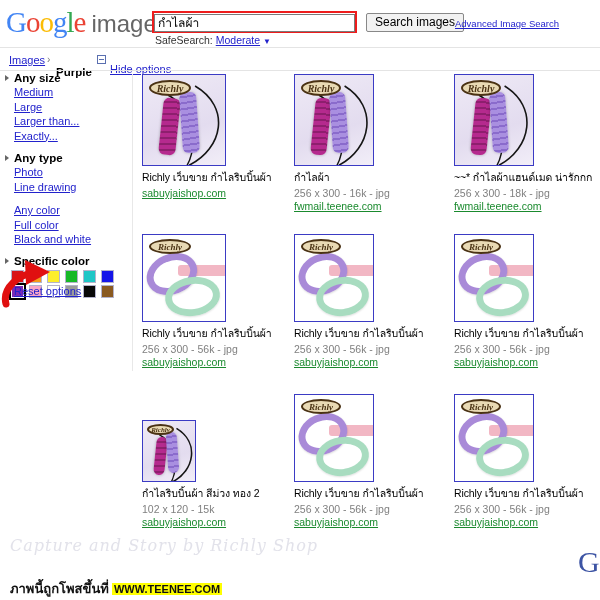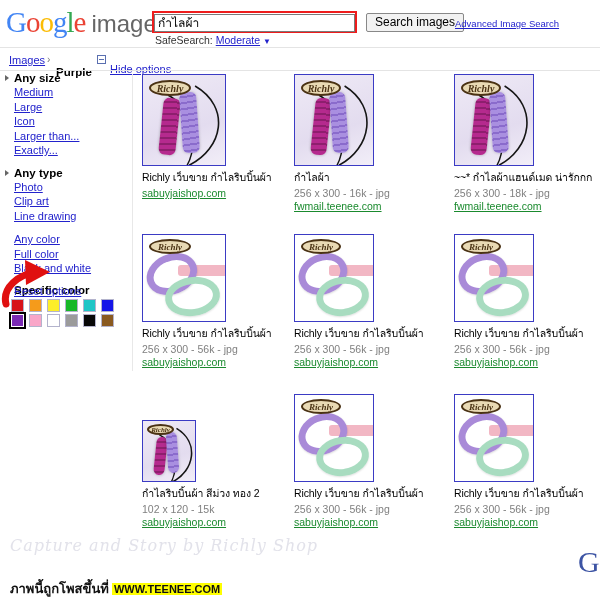--- a/index.html
+++ b/index.html
@@ -179,28 +179,26 @@
     <span class="hide-opts">Hide options</span>
   </div>
   <div class="hrule2"></div>
 
   <div class="lp-divider"></div>
   <div class="leftpanel" id="leftpanel">
       <div class="grp">
         <div class="grp-head"><span class="tri"></span><span>Any size</span></div>
         <a class="lp-link">Medium</a>
         <a class="lp-link">Large</a>
-        <a class="lp-link">Icon</a>
         <a class="lp-link">Larger than...</a>
         <a class="lp-link">Exactly...</a>
       </div>
       <div class="grp">
         <div class="grp-head"><span class="tri"></span><span>Any type</span></div>
         <a class="lp-link">Photo</a>
-        <a class="lp-link">Clip art</a>
         <a class="lp-link">Line drawing</a>
       </div>
       <div class="grp">
         <a class="lp-link">Any color</a>
         <a class="lp-link">Full color</a>
         <a class="lp-link">Black and white</a>
         <div class="grp-head" style="margin-top:8px"><span class="tri"></span><span>Specific color</span></div>
         <div class="swatches">
           <div class="swrow"><span class="sw" style="background:#d7131a" title="red"></span><span class="sw" style="background:#f59b1b" title="orange"></span><span class="sw" style="background:#fdee2a" title="yellow"></span><span class="sw" style="background:#17b828" title="green"></span><span class="sw" style="background:#1fc6c6" title="teal"></span><span class="sw" style="background:#1515e8" title="blue"></span></div>
           <div class="swrow"><span class="sw selected" style="background:#7a2bb5" title="purple"></span><span class="sw" style="background:#f9a6c8" title="pink"></span><span class="sw" style="background:#ffffff" title="white"></span><span class="sw" style="background:#9b9b9b" title="gray"></span><span class="sw" style="background:#080808" title="black"></span><span class="sw" style="background:#8a5a20" title="brown"></span></div>

